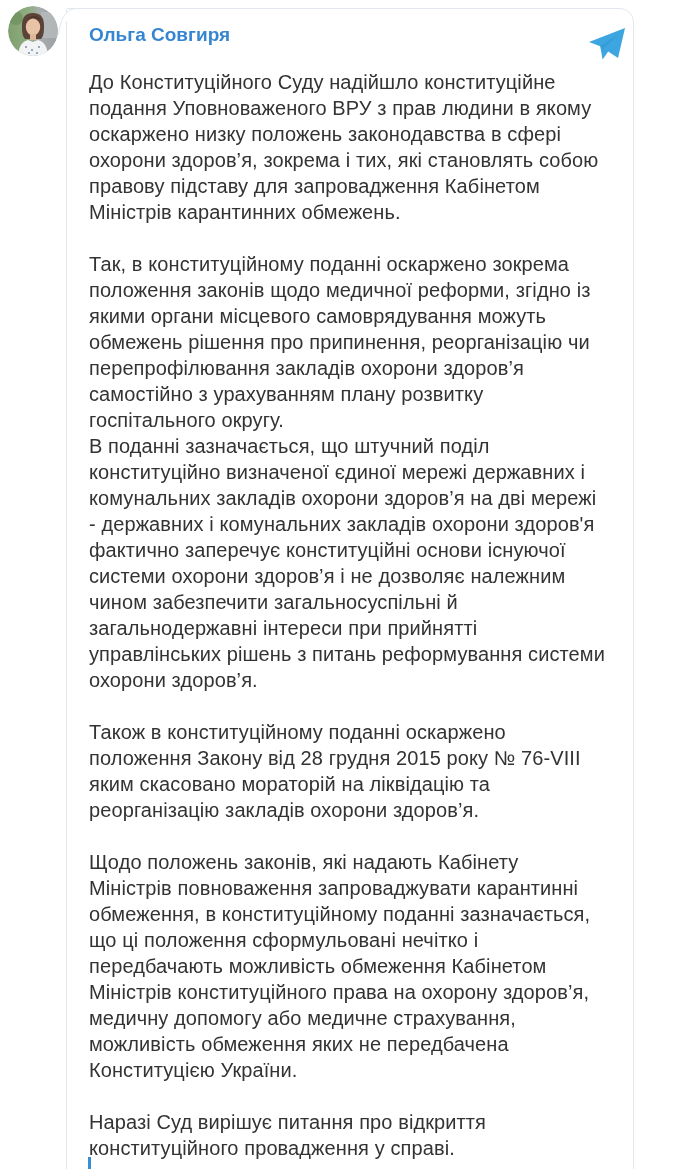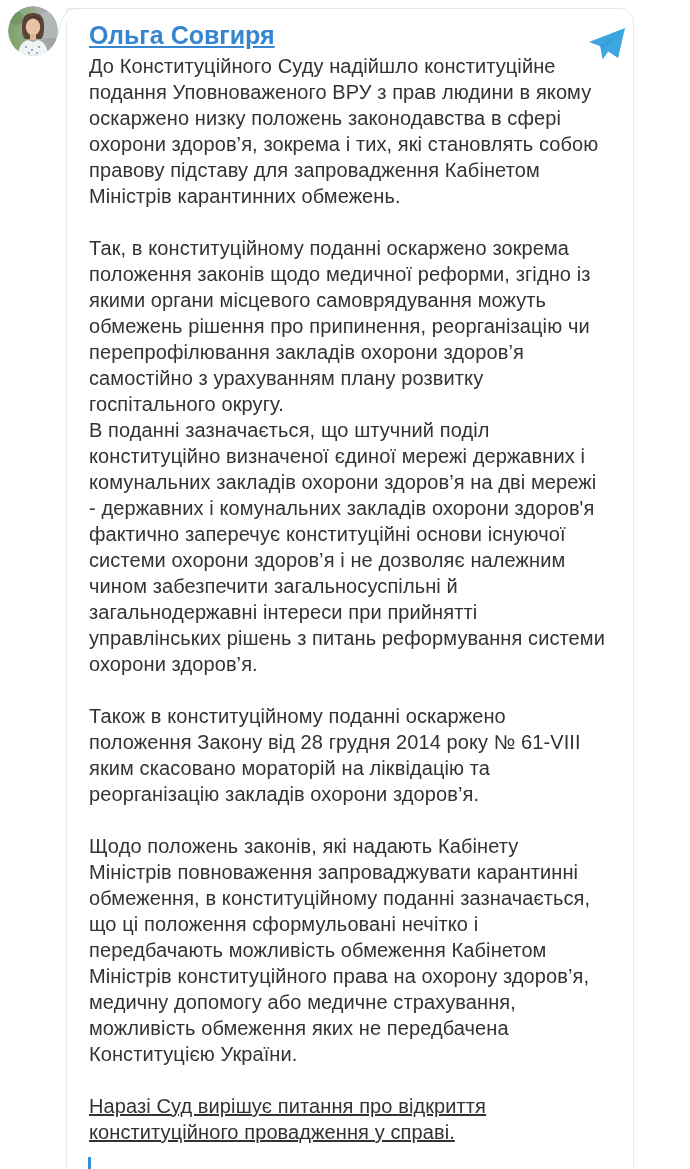--- a/index.html
+++ b/index.html
@@ -22,41 +22,40 @@
   }
   .bubble-tail{
     position:absolute;left:-10px;top:-1px;
   }
   .bubble-header{
     position:relative;
     height:30px;
   }
   .author-name{
     display:inline-block;
-    font-size:25px;line-height:26px;font-weight:bold;
+    font-size:19px;line-height:26px;font-weight:bold;
     color:var(--accent_blue,#3585d0);
     cursor:pointer;
-    text-decoration:underline;
   }
   .tg-plane{
     position:absolute;right:-14px;top:4px;cursor:pointer;
   }
   .message{
-    margin-top:1px;
+    margin-top:17px;
     width:524px;
     font-size:20px;line-height:26px;
     color:var(--text,#333333);
     letter-spacing:0.1px;
   }
   .message p{
     margin:0 0 26px 0;
     white-space:pre-line;
   }
   .message p.no-gap-after{margin-bottom:0;}
-  .message p:last-child{margin-bottom:0;text-decoration:underline;}
+  .message p:last-child{margin-bottom:0;}
   .truncated-link-bar{
     position:absolute;left:88px;top:1157px;width:3px;height:12px;
     background:var(--link_bar,#3a8fd3);
     cursor:pointer;
   }
 </style>
 </head>
 <body>
 
 <div class="avatar">
@@ -125,21 +124,21 @@
 конституційно визначеної єдиної мережі державних і
 комунальних закладів охорони здоров’я на дві мережі
 - державних і комунальних закладів охорони здоров'я
 фактично заперечує конституційні основи існуючої
 системи охорони здоров’я і не дозволяє належним
 чином забезпечити загальносуспільні й
 загальнодержавні інтереси при прийнятті
 управлінських рішень з питань реформування системи
 охорони здоров’я.</p>
     <p>Також в конституційному поданні оскаржено
-положення Закону від 28 грудня 2014 року № 61-VIII
+положення Закону від 28 грудня 2015 року № 76-VIII
 яким скасовано мораторій на ліквідацію та
 реорганізацію закладів охорони здоров’я.</p>
     <p>Щодо положень законів, які надають Кабінету
 Міністрів повноваження запроваджувати карантинні
 обмеження, в конституційному поданні зазначається,
 що ці положення сформульовані нечітко і
 передбачають можливість обмеження Кабінетом
 Міністрів конституційного права на охорону здоров’я,
 медичну допомогу або медичне страхування,
 можливість обмеження яких не передбачена

